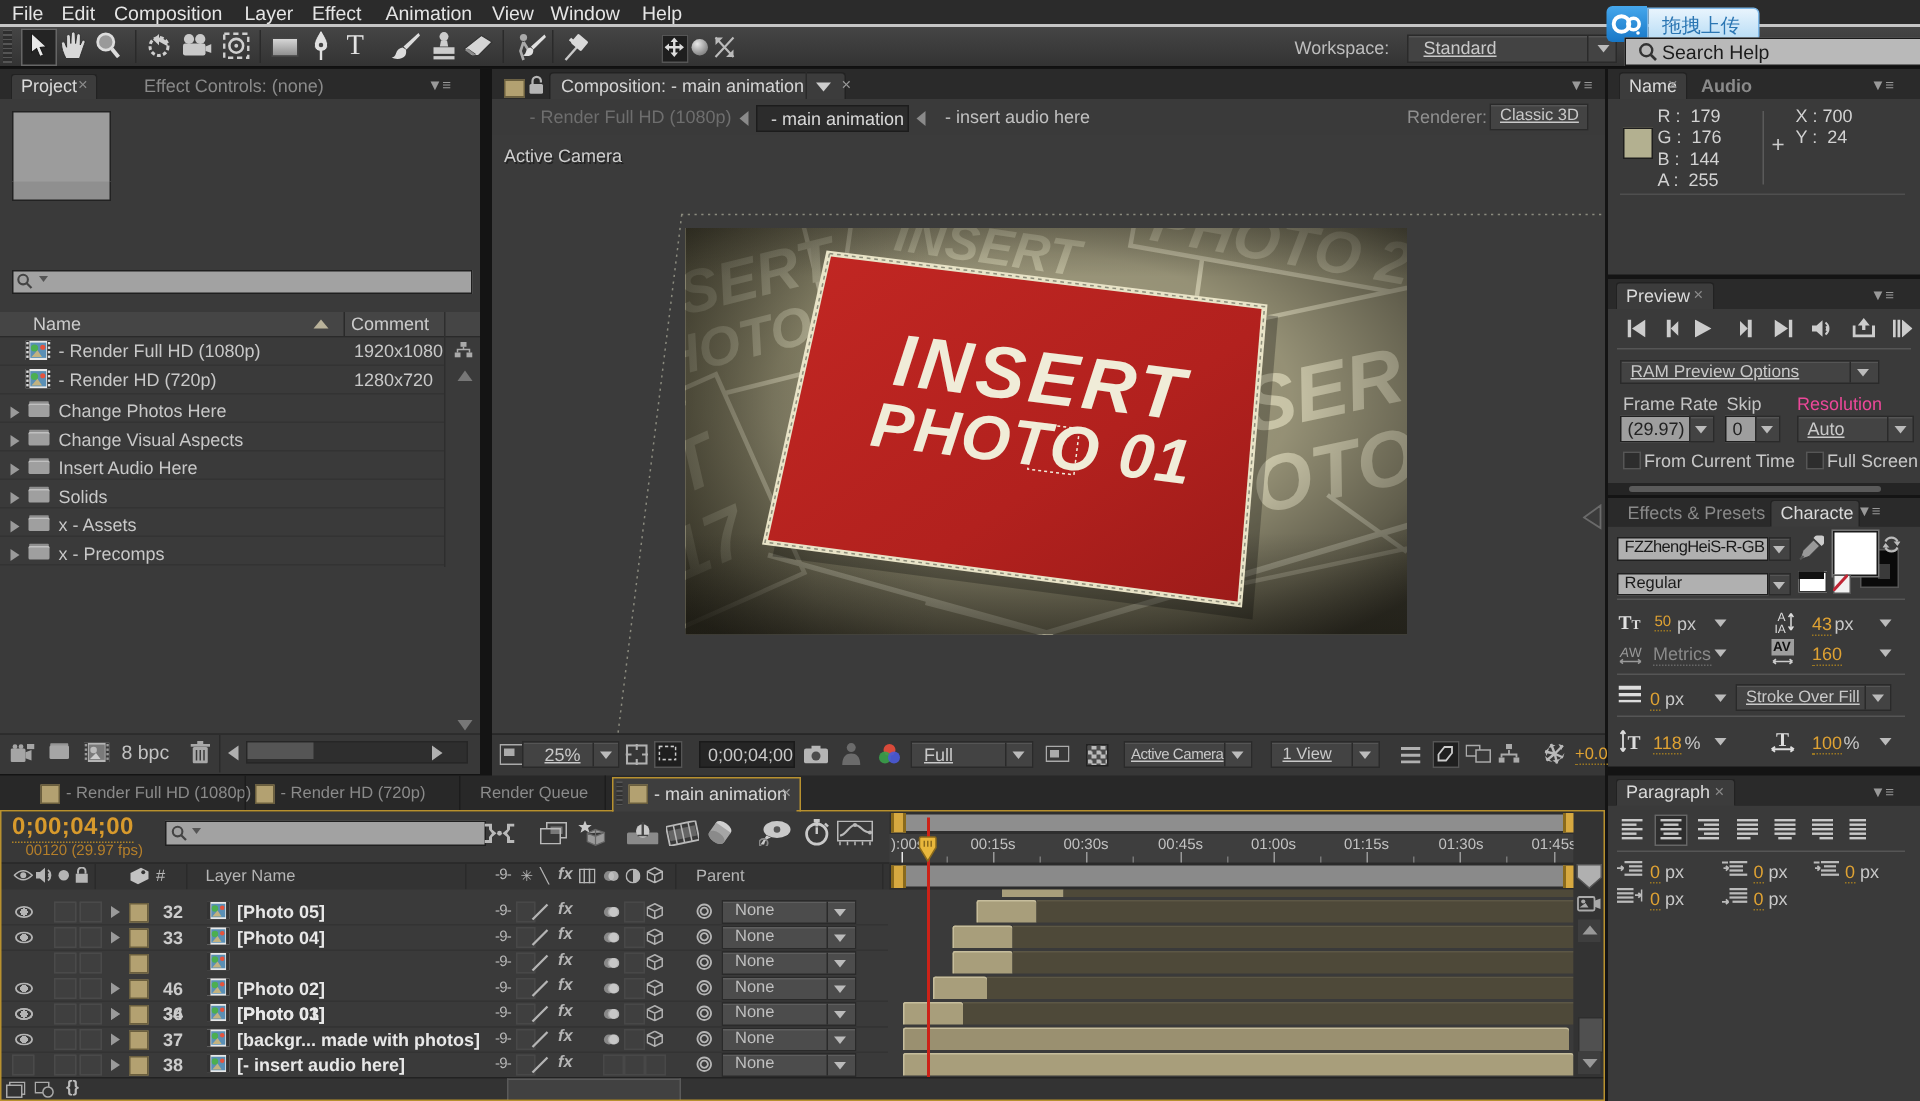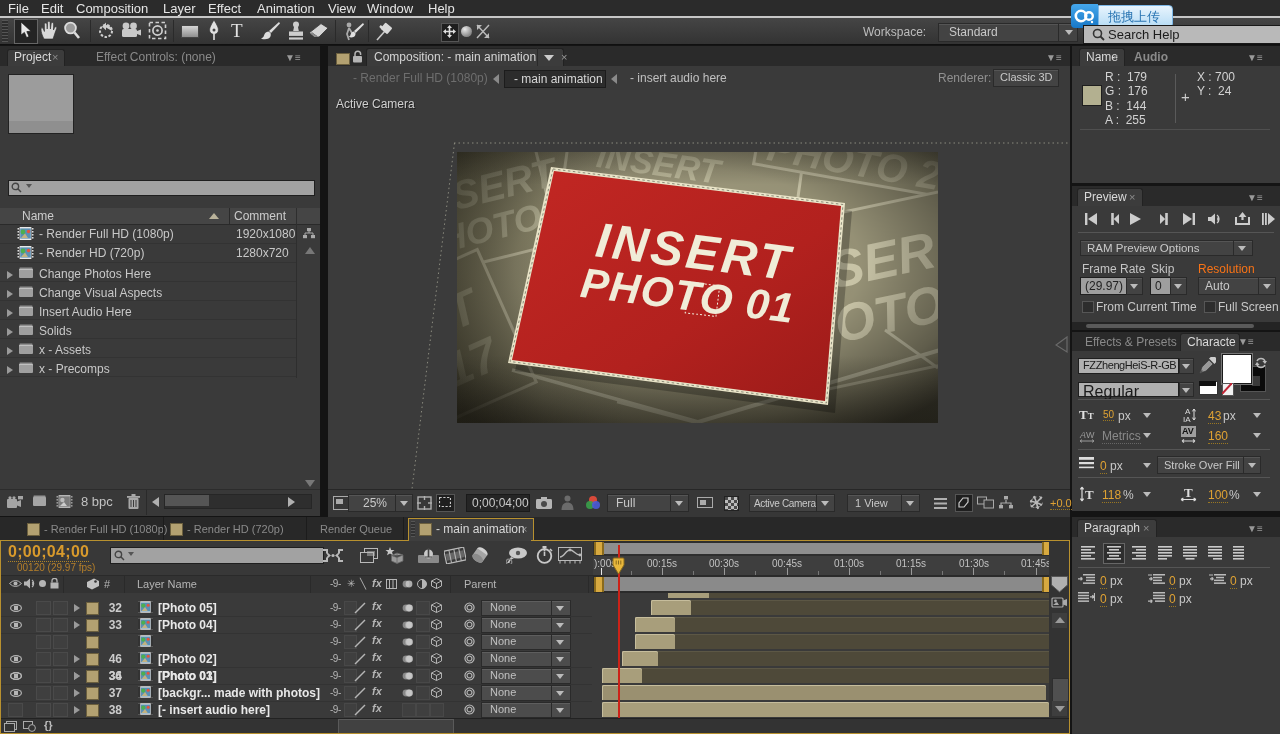--- a/index.html
+++ b/index.html
@@ -6,21 +6,21 @@
 #app{position:relative;width:1280px;height:734px;overflow:hidden;background:#141414;
   font-family:"Liberation Sans",sans-serif;-webkit-font-smoothing:antialiased;}
 .abs{position:absolute;}
 .txt{color:#c8c8c8;font-size:12px;white-space:nowrap;}
 .dim{color:#8a8a8a;}
 .orange{color:#dfa233;}
 .panel{background:#3a3a3a;}
 .tabbar{background:#2a2a2a;}
 .tab-active{background:#3c3c3c;border:1px solid #222;border-bottom:none;border-radius:3px 3px 0 0;}
 .dd{background:#434343;border:1px solid #2a2a2a;box-shadow:inset 0 1px 0 #555;color:#c9c9c9;}
-.dd span{font-size:12px;}
+.dd span{font-size:12px;text-decoration:underline;}
 .lightbox{background:#a2a2a2;border:1px solid #1f1f1f;}
 .dotu{border-bottom:1px dotted #9a7722;}
 </style>
 </head>
 <body>
 <div id="app">
 
 <div class="abs" style="left:0;top:0;width:1280px;height:16px;background:#2b2b2b;"></div>
 <div class="abs txt" id="menuitems" style="left:0;top:1px;height:16px;color:#e5e5e5;font-size:13px;">
   <span class="abs" style="left:8px;">File</span>
@@ -544,21 +544,21 @@
         </svg>
   </div>
   <div class="abs" style="left:1078px;top:232px;width:196px;height:1px;background:#555;"></div>
   <div class="abs dd" style="left:1080px;top:240px;width:171px;height:14px;">
     <span class="abs" style="left:6px;top:1px;font-size:11.5px;">RAM Preview Options</span>
     <span class="abs" style="left:152px;top:0;width:1px;height:14px;background:#2a2a2a;"></span>
     <span class="abs" style="left:157px;top:5px;width:0;height:0;border-left:4px solid transparent;border-right:4px solid transparent;border-top:5px solid #bbb;"></span>
   </div>
   <div class="abs txt" style="left:1082px;top:262px;color:#c4c4c4;">Frame Rate</div>
   <div class="abs txt" style="left:1151px;top:262px;color:#c4c4c4;">Skip</div>
-  <div class="abs txt" style="left:1198px;top:262px;color:#f97316;">Resolution</div>
+  <div class="abs txt" style="left:1198px;top:262px;color:#ec4899;">Resolution</div>
   <div class="abs" style="left:1080px;top:277px;width:45px;height:16px;background:#9e9e9e;border:1px solid #1f1f1f;">
         <span class="abs" style="left:4px;top:1px;font-size:12px;color:#222;">(29.97)</span>
       </div>
   <div class="abs dd" style="left:1126px;top:277px;width:15px;height:16px;">
         <span class="abs" style="left:3px;top:6px;width:0;height:0;border-left:4px solid transparent;border-right:4px solid transparent;border-top:5px solid #bbb;"></span>
       </div>
   <div class="abs" style="left:1150px;top:277px;width:19px;height:16px;background:#9e9e9e;border:1px solid #1f1f1f;">
         <span class="abs" style="left:4px;top:1px;font-size:12px;color:#222;">0</span>
       </div>
   <div class="abs dd" style="left:1170px;top:277px;width:15px;height:16px;">
@@ -599,21 +599,21 @@
 
     <div class="abs" style="left:1240px;top:366px;width:24px;height:24px;background:#0a0a0a;border:1px solid #555;"></div>
     <div class="abs" style="left:1252px;top:376px;width:8px;height:10px;background:#3a3a3a;"></div>
     <div class="abs" style="left:1222px;top:354px;width:28px;height:28px;background:#fff;border:1px solid #1a1a1a;box-shadow:0 0 0 1px #777;"></div>
     <svg class="abs" style="left:1255px;top:357px;" width="12" height="12" viewBox="0 0 12 12">
           <path d="M2,4 A4.4,4.4 0 0,1 10,4 M10,8 A4.4,4.4 0 0,1 2,8" stroke="#bbb" stroke-width="1.5" fill="none"></path>
           <path d="M10,4 L7.4,4 L10,7 L12,4 Z M2,8 L4.6,8 L2,5 L0,8 Z" fill="#bbb"></path>
         </svg>
 
     <div class="abs" style="left:1078px;top:382px;width:99px;height:13px;background:#b0b0b0;border:1px solid #1f1f1f;">
-          <span class="abs" style="left:4px;top:0px;font-size:16px;color:#1a1a1a;">Regular</span>
+          <span class="abs" style="left:4px;top:0px;font-size:11px;color:#1a1a1a;">Regular</span>
         </div>
     <div class="abs dd" style="left:1179px;top:382px;width:13px;height:13px;">
           <span class="abs" style="left:2px;top:5px;width:0;height:0;border-left:4px solid transparent;border-right:4px solid transparent;border-top:5px solid #bbb;"></span>
         </div>
     <div class="abs" style="left:1199px;top:381px;width:17px;height:12px;background:#fff;border:1px solid #333;"></div>
     <div class="abs" style="left:1199px;top:381px;width:17px;height:5px;background:#111;"></div>
     <div class="abs" style="left:1222px;top:383px;width:10px;height:11px;background:#f2f2f2;border:1px solid #555;"></div>
     <svg class="abs" style="left:1222px;top:383px;" width="10" height="11">
           <line x1="0" y1="11" x2="10" y2="0" stroke="#c02535" stroke-width="2"></line>
         </svg>

